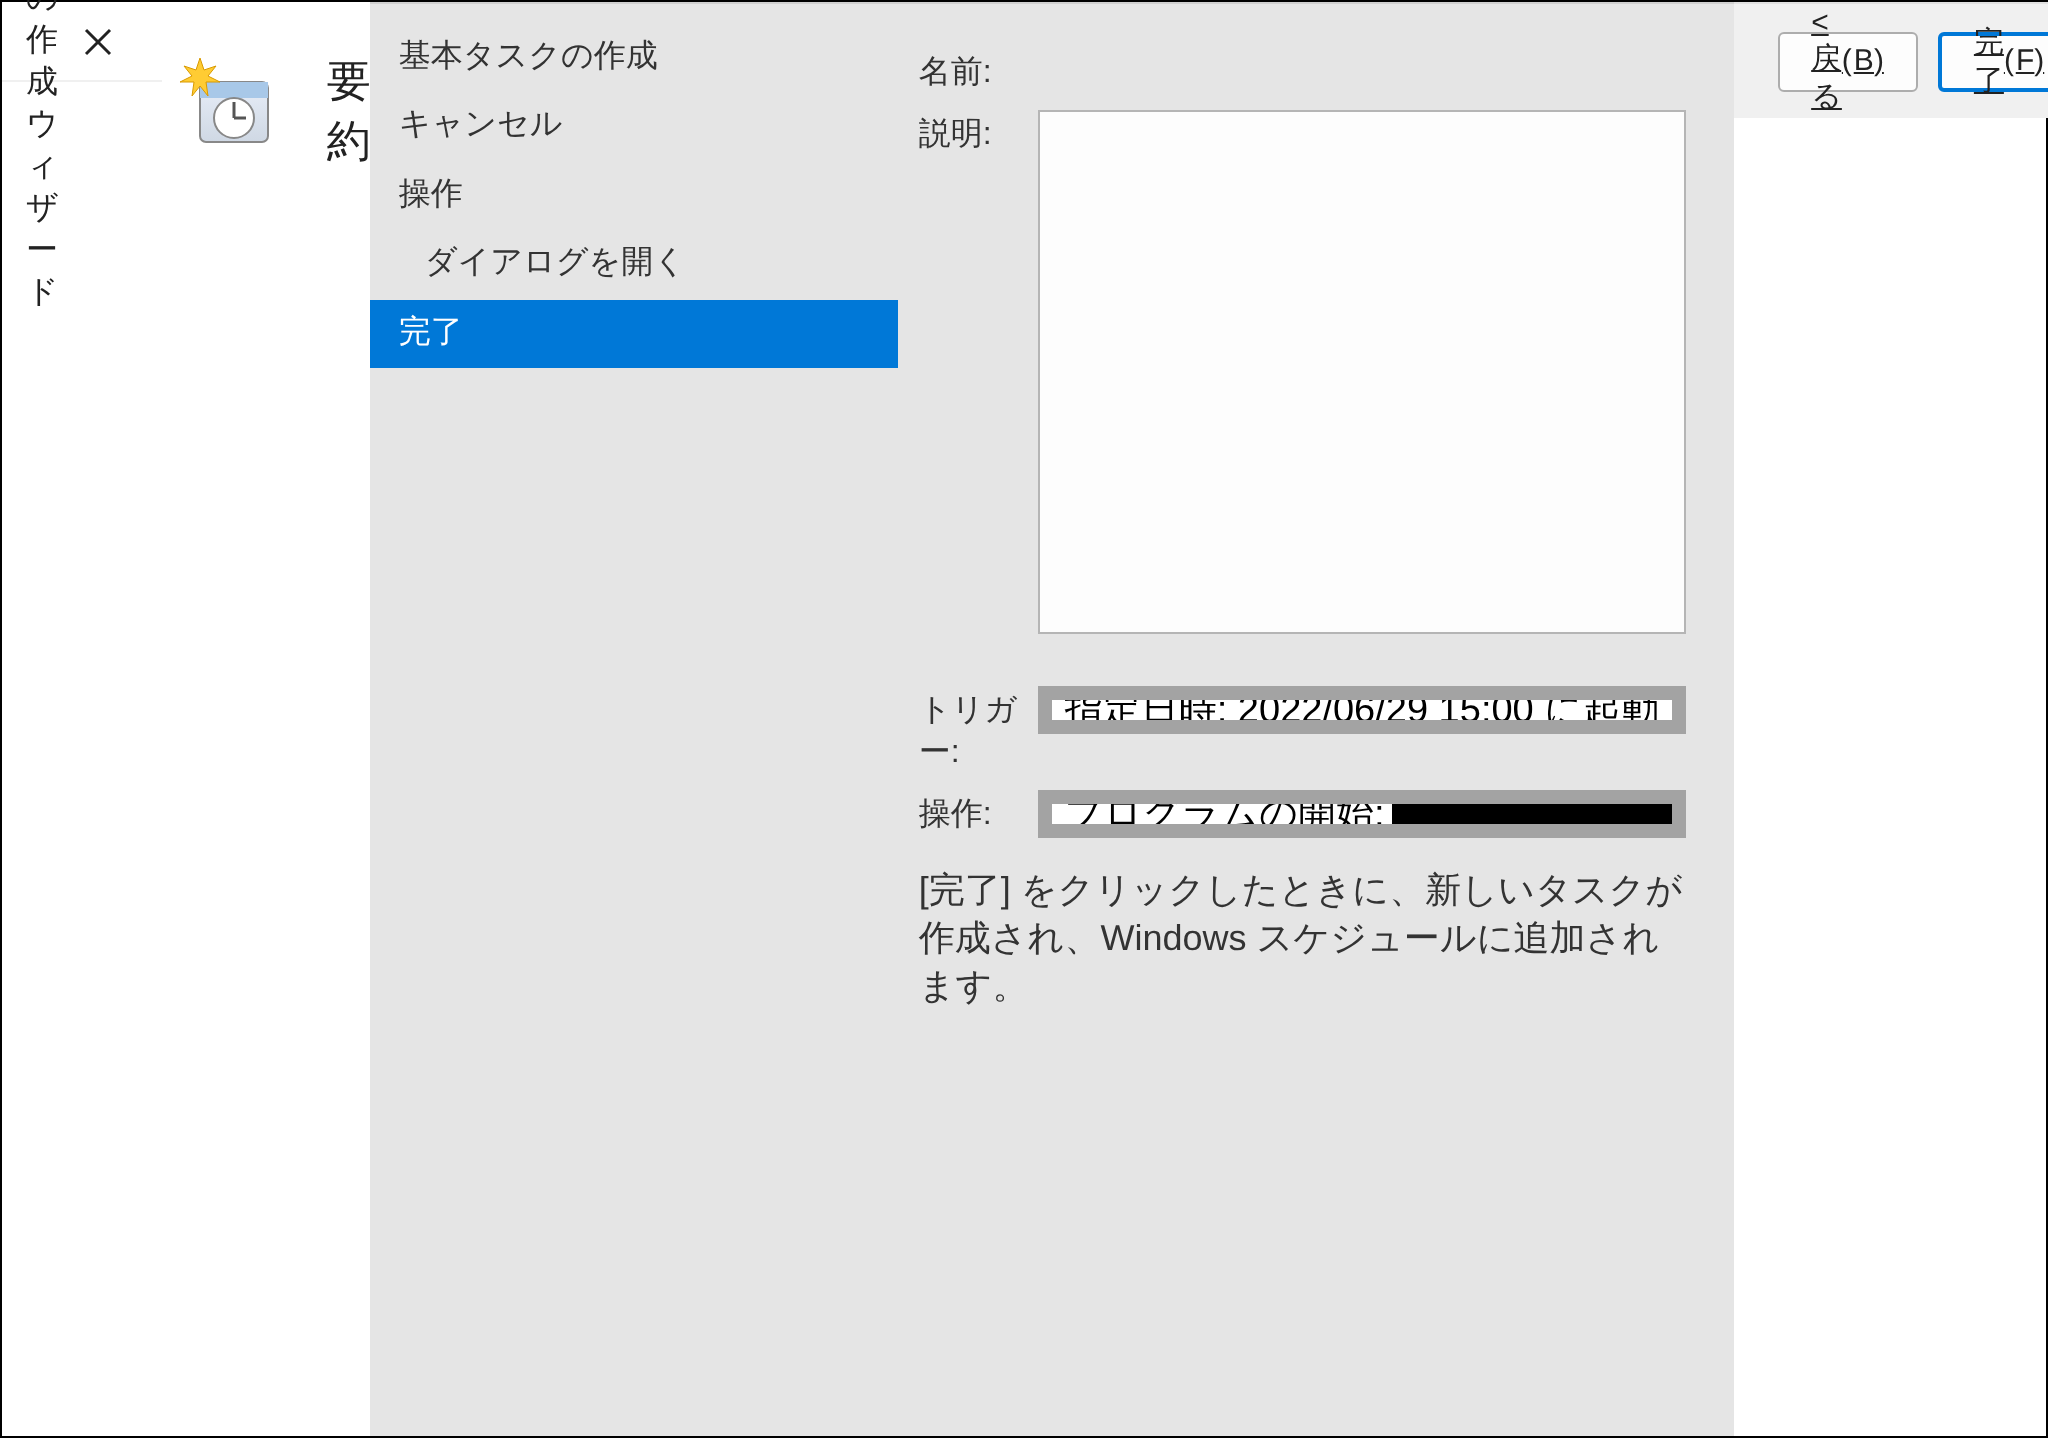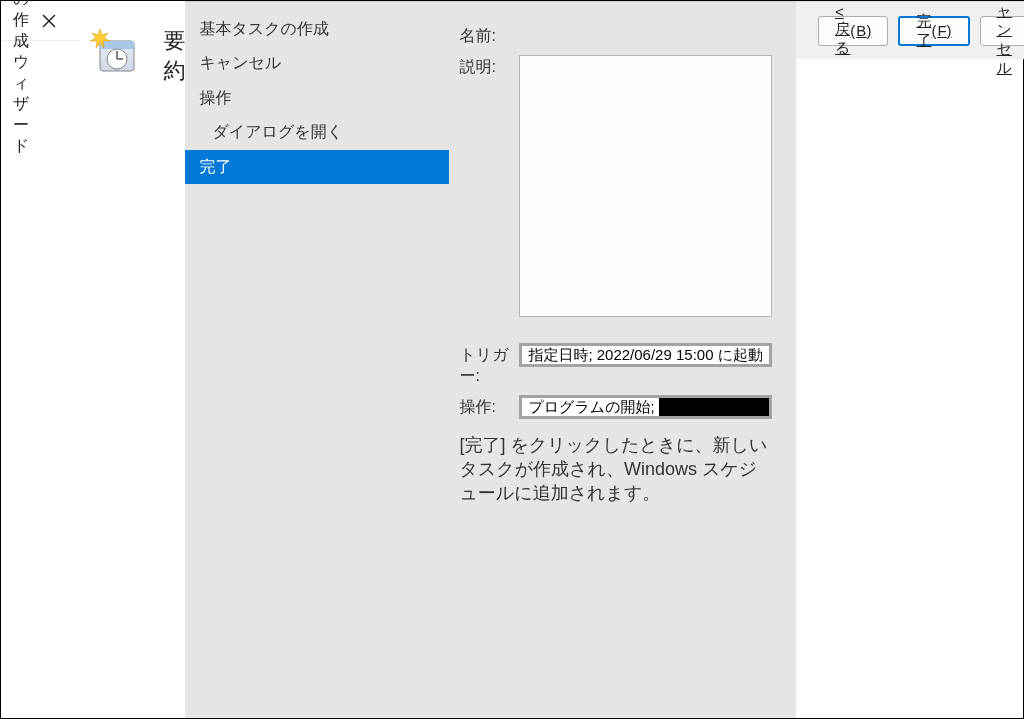--- a/index.html
+++ b/index.html
@@ -114,26 +114,26 @@
   }
   .desc-field {
     flex:1;
     background:#fdfdfd;
     border: 1px solid #b5b5b5;
     height: 262px;
   }
   .readonly-field {
     flex:1;
     background:#fff;
-    border: 3px solid #a3a3a3;
+    border: 7px solid #a3a3a3;
     height: 24px;
     display:flex;
     align-items:center;
     padding: 0 6px;
-    font-size: 15px;
+    font-size: 19px;
     overflow:hidden;
     white-space: nowrap;
   }
   .readonly-field .redacted {
     background:#000;
     height:100%;
     flex:1;
     margin-left:4px;
   }
   .check-row {

